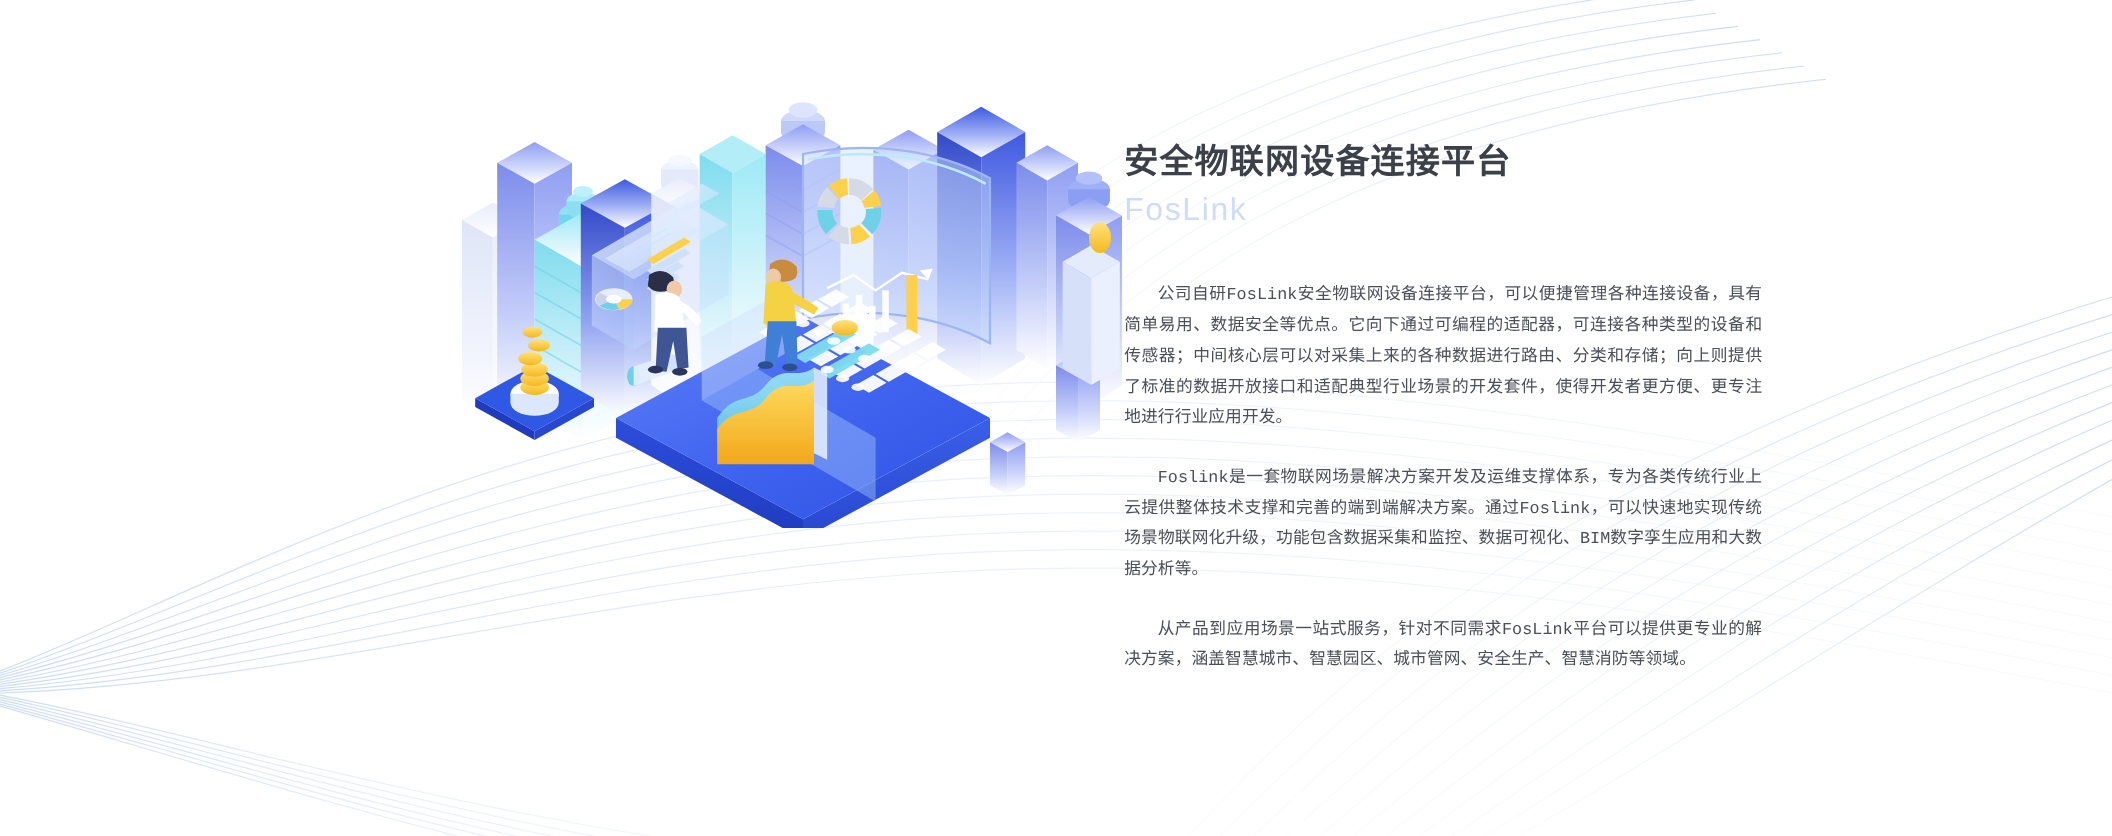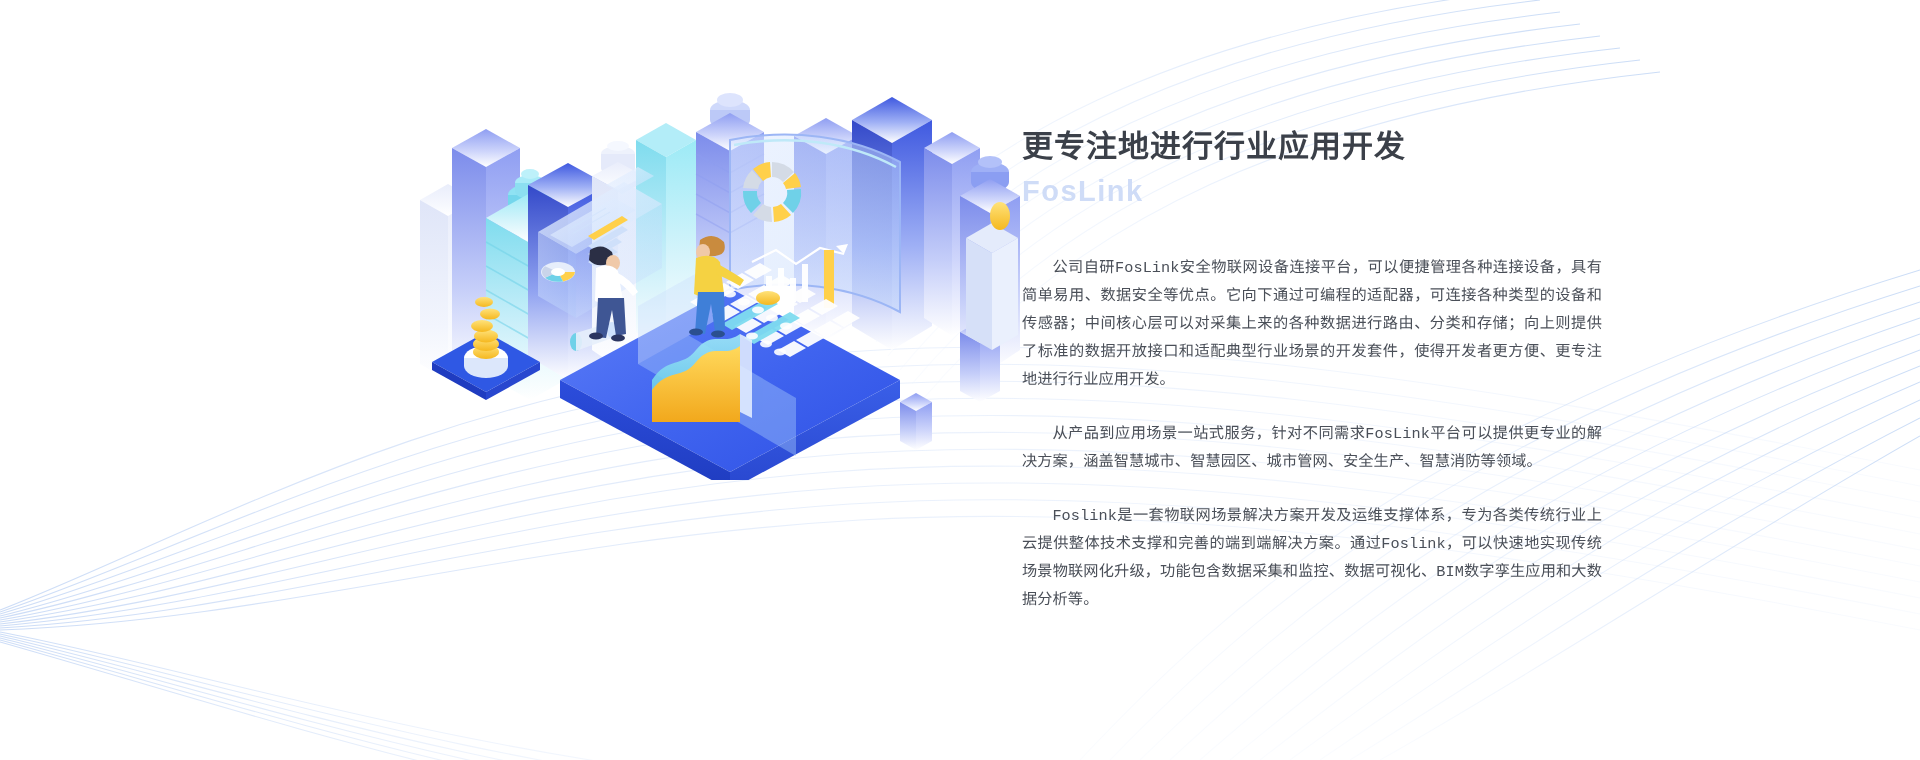--- a/index.html
+++ b/index.html
@@ -58,21 +58,21 @@
     font-weight: bold;
     color: #3b4049;
     letter-spacing: 1px;
     line-height: 1.25;
     margin: 0;
     white-space: nowrap;
   }
 
   .subtitle {
     font-size: 29px;
-    font-weight: bold;
+    font-weight: normal;
     color: #cfdcf7;
     letter-spacing: 1.5px;
     line-height: 1.3;
     margin: 6px 0 0 0;
     white-space: nowrap;
   }
 
   .body-copy {
     margin-top: 44px;
     font-family: Liberation Mono, monospace;
@@ -521,24 +521,24 @@
       <g>
         <polygon points="566,188 592,173 618,188 592,203" fill="#e4ebfb"></polygon>
         <polygon points="566,188 592,203 592,300 566,285" fill="#d6e0f8"></polygon>
         <polygon points="618,188 592,203 592,300 618,285" fill="#eaf0fd"></polygon>
         <ellipse cx="600" cy="166" rx="10" ry="14" fill="url(#goldG)"></ellipse>
       </g>
     </svg>
   </div>
 
   <div class="content">
-    <h1 class="title">更专注地进行行业应用开发</h1>
+    <h1 class="title">安全物联网设备连接平台</h1>
 
     <div class="subtitle">FosLink</div>
 
     <div class="body-copy">
       <p class="para">公司自研FosLink安全物联网设备连接平台，可以便捷管理各种连接设备，具有简单易用、数据安全等优点。它向下通过可编程的适配器，可连接各种类型的设备和传感器；中间核心层可以对采集上来的各种数据进行路由、分类和存储；向上则提供了标准的数据开放接口和适配典型行业场景的开发套件，使得开发者更方便、更专注地进行行业应用开发。</p>
+      <p class="para">Foslink是一套物联网场景解决方案开发及运维支撑体系，专为各类传统行业上云提供整体技术支撑和完善的端到端解决方案。通过Foslink，可以快速地实现传统场景物联网化升级，功能包含数据采集和监控、数据可视化、BIM数字孪生应用和大数据分析等。</p>
       <p class="para">从产品到应用场景一站式服务，针对不同需求FosLink平台可以提供更专业的解决方案，涵盖智慧城市、智慧园区、城市管网、安全生产、智慧消防等领域。</p>
-      <p class="para">Foslink是一套物联网场景解决方案开发及运维支撑体系，专为各类传统行业上云提供整体技术支撑和完善的端到端解决方案。通过Foslink，可以快速地实现传统场景物联网化升级，功能包含数据采集和监控、数据可视化、BIM数字孪生应用和大数据分析等。</p>
     </div>
   </div>
 
 </div>
 
 </body></html>

